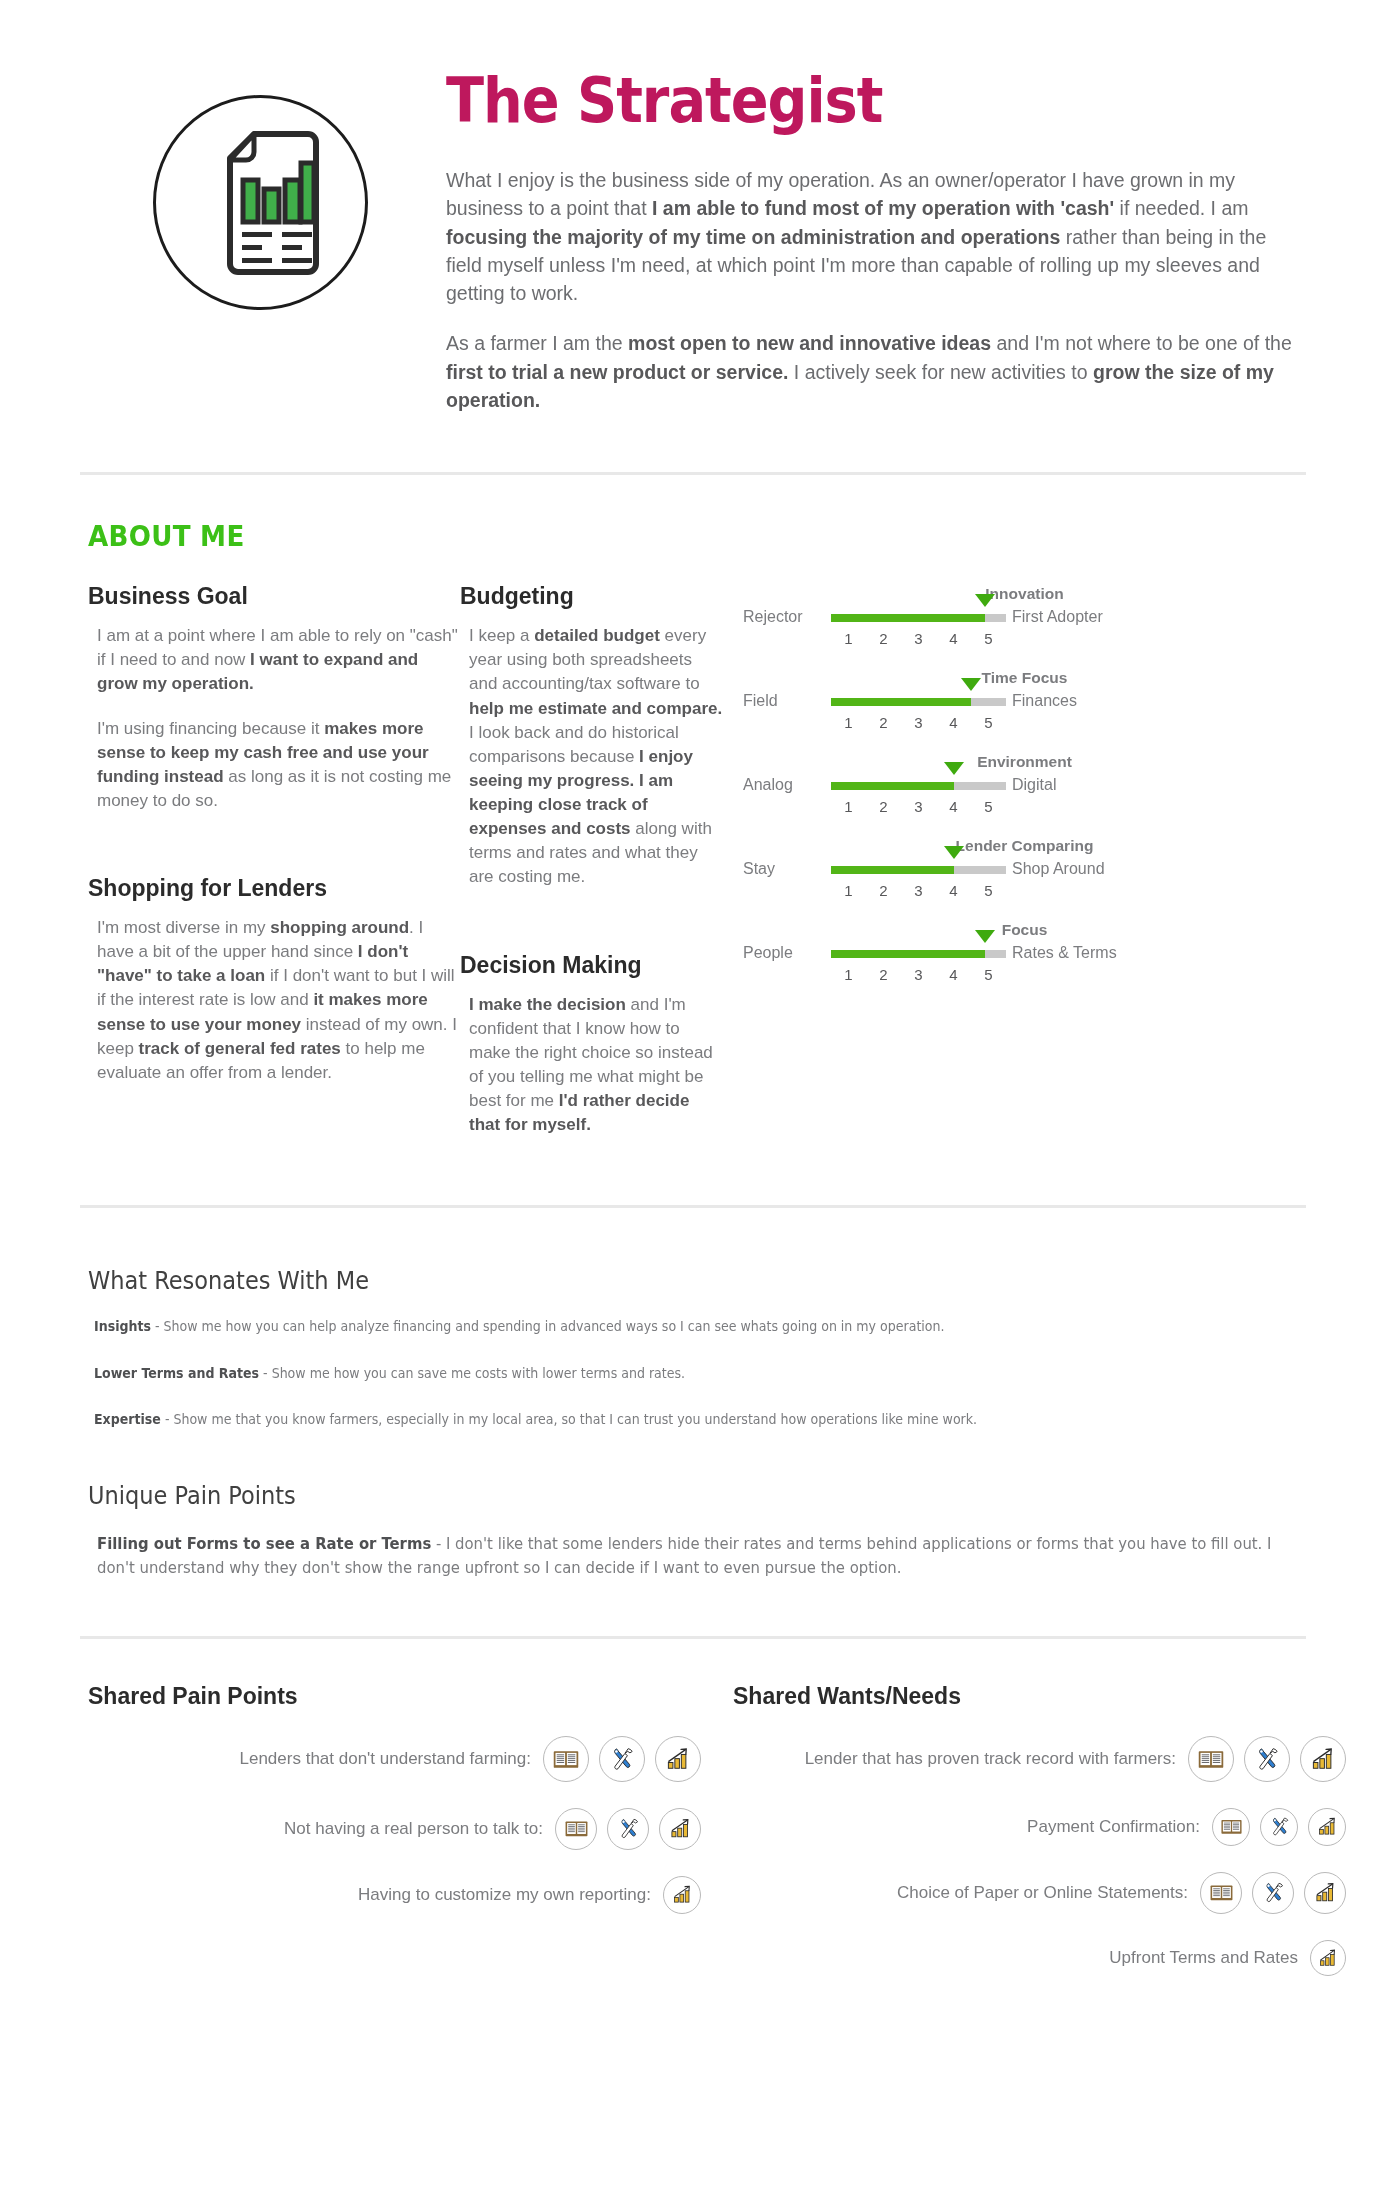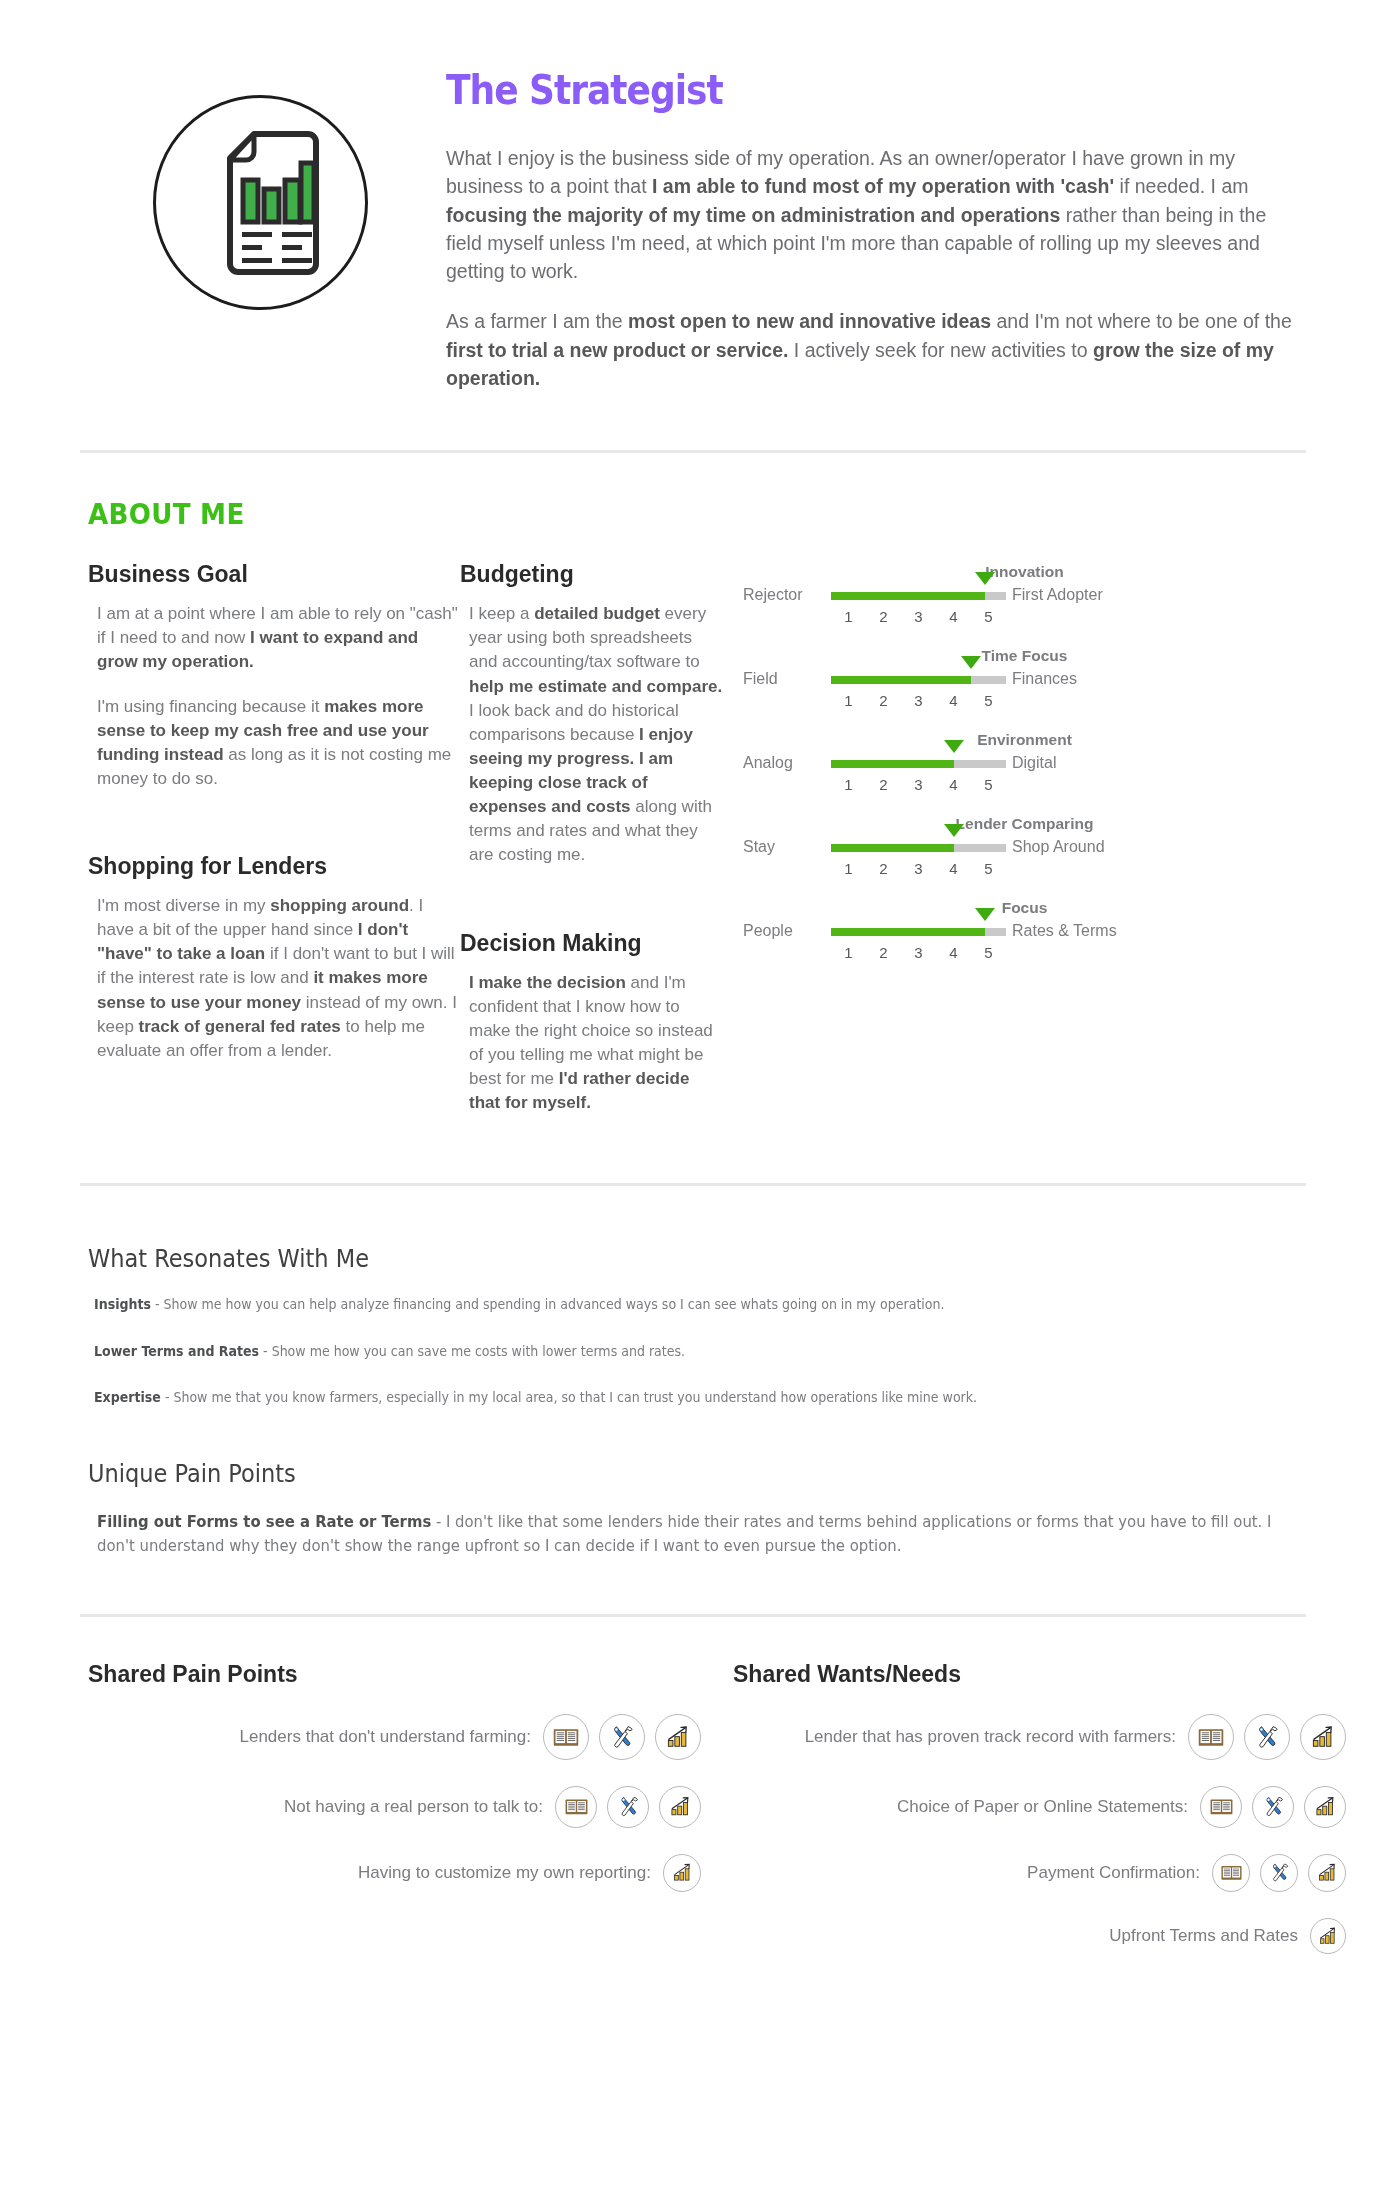--- a/index.html
+++ b/index.html
@@ -17,22 +17,22 @@
   
   .header { display: flex; padding: 70px 80px 0 80px; }
   .header-icon-wrap { width: 360px; flex: 0 0 360px; display: flex; justify-content: center; padding-top: 25px; }
   .circle-badge {
     width: 215px; height: 215px; border-radius: 50%;
     border: 3px solid #1c1c1c; display: flex; align-items: center; justify-content: center;
   }
   .header-text { flex: 1; padding-left: 6px; padding-right: 10px; }
   h1.title {
     font-family: "DejaVu Sans Condensed", "Liberation Sans Narrow", "Liberation Sans", sans-serif;
-    font-size: 40px; line-height: 1.0; font-weight: bold; letter-spacing: -1px;
-    color: #8b5cf6; margin: 0 0 34px 0; font-stretch: condensed;
+    font-size: 62px; line-height: 1.0; font-weight: bold; letter-spacing: -1px;
+    color: #be185d; margin: 0 0 34px 0; font-stretch: condensed;
   }
   p.intro { font-size: 19.5px; line-height: 1.45; margin: 0 0 22px 0; color: #6c6d70; }
   p.intro b { color: #58585a; font-weight: bold; }
 
   
   .rule { height: 3px; background: #e8e8e8; margin: 0 80px; }
   .rule.r1 { margin-top: 36px; }
 
   
   .about-head {
@@ -428,20 +428,62 @@
                   <rect x="5" y="20" width="5.2" height="6.6" fill="#e9b935" stroke="#2b2b2b" stroke-width="1.1"></rect>
                   <rect x="12.4" y="15.6" width="5.2" height="11" fill="#e9b935" stroke="#2b2b2b" stroke-width="1.1"></rect>
                   <rect x="19.8" y="10.8" width="5.2" height="15.8" fill="#e9b935" stroke="#2b2b2b" stroke-width="1.1"></rect>
                   <path d="M5 19 L25 5" stroke="#2b2b2b" stroke-width="1.5" fill="none"></path>
                   <path d="M19.5 5 L25.4 4.6 L25 10.4" stroke="#2b2b2b" stroke-width="1.5" fill="none" stroke-linecap="round"></path>
                 </svg>
               </div>
             </div>
           </div>
           <div class="shared-row">
+            <div class="lbl">Payment Confirmation:</div>
+            <div class="icon-set">
+              <div class="icon-circle" style="width: 38px; height: 38px;">
+                <svg width="23" height="23" viewBox="0 0 32 32">
+                  <rect x="2" y="7" width="28" height="19" rx="1" fill="#8a6a3a"></rect>
+                  <rect x="4" y="9" width="11.2" height="14" fill="#ffffff"></rect>
+                  <rect x="16.8" y="9" width="11.2" height="14" fill="#ffffff"></rect>
+                  <g stroke="#55565a" stroke-width="1">
+                    <line x1="5.4" y1="11.2" x2="13.9" y2="11.2"></line>
+                    <line x1="5.4" y1="13.4" x2="13.9" y2="13.4"></line>
+                    <line x1="5.4" y1="15.6" x2="13.9" y2="15.6"></line>
+                    <line x1="5.4" y1="17.8" x2="13.9" y2="17.8"></line>
+                    <line x1="5.4" y1="20" x2="13.9" y2="20"></line>
+                    <line x1="18.1" y1="11.2" x2="26.6" y2="11.2"></line>
+                    <line x1="18.1" y1="13.4" x2="26.6" y2="13.4"></line>
+                    <line x1="18.1" y1="15.6" x2="26.6" y2="15.6"></line>
+                    <line x1="18.1" y1="17.8" x2="26.6" y2="17.8"></line>
+                    <line x1="18.1" y1="20" x2="26.6" y2="20"></line>
+                  </g>
+                  <line x1="16" y1="8" x2="16" y2="25" stroke="#8a6a3a" stroke-width="1.6"></line>
+                </svg>
+              </div>
+              <div class="icon-circle" style="width: 38px; height: 38px;">
+                <svg width="23" height="23" viewBox="0 0 32 32">
+                  <path d="M9.5 4.5a3.4 3.4 0 0 0 -1 5.3 L21 24.8 a2.2 2.2 0 0 0 3.4 -2.8 L11.6 6.9 a3.4 3.4 0 0 0 -2.1 -2.4 Z" fill="#2f7fd0" stroke="#2b2b2b" stroke-width="1.1"></path>
+                  <circle cx="9.6" cy="7.4" r="1.5" fill="#ffffff"></circle>
+                  <path d="M23 4.2 a6 6 0 0 1 4.6 3.2 l-2.5 1.6 -2.5 -1.7 -3.2 2.2 Z" fill="#ffffff" stroke="#2b2b2b" stroke-width="1.1"></path>
+                  <path d="M19.3 9.7 L8.1 24.3 a2.2 2.2 0 0 0 3.3 2.8 L22.2 12.1 Z" fill="#ffffff" stroke="#2b2b2b" stroke-width="1.1"></path>
+                </svg>
+              </div>
+              <div class="icon-circle" style="width: 38px; height: 38px;">
+                <svg width="23" height="23" viewBox="0 0 32 32">
+                  <rect x="5" y="20" width="5.2" height="6.6" fill="#e9b935" stroke="#2b2b2b" stroke-width="1.1"></rect>
+                  <rect x="12.4" y="15.6" width="5.2" height="11" fill="#e9b935" stroke="#2b2b2b" stroke-width="1.1"></rect>
+                  <rect x="19.8" y="10.8" width="5.2" height="15.8" fill="#e9b935" stroke="#2b2b2b" stroke-width="1.1"></rect>
+                  <path d="M5 19 L25 5" stroke="#2b2b2b" stroke-width="1.5" fill="none"></path>
+                  <path d="M19.5 5 L25.4 4.6 L25 10.4" stroke="#2b2b2b" stroke-width="1.5" fill="none" stroke-linecap="round"></path>
+                </svg>
+              </div>
+            </div>
+          </div>
+          <div class="shared-row">
             <div class="lbl">Choice of Paper or Online Statements:</div>
             <div class="icon-set">
               <div class="icon-circle" style="width: 42px; height: 42px;">
                 <svg width="25" height="25" viewBox="0 0 32 32">
                   <rect x="2" y="7" width="28" height="19" rx="1" fill="#8a6a3a"></rect>
                   <rect x="4" y="9" width="11.2" height="14" fill="#ffffff"></rect>
                   <rect x="16.8" y="9" width="11.2" height="14" fill="#ffffff"></rect>
                   <g stroke="#55565a" stroke-width="1">
                     <line x1="5.4" y1="11.2" x2="13.9" y2="11.2"></line>
                     <line x1="5.4" y1="13.4" x2="13.9" y2="13.4"></line>
@@ -470,62 +512,20 @@
                   <rect x="5" y="20" width="5.2" height="6.6" fill="#e9b935" stroke="#2b2b2b" stroke-width="1.1"></rect>
                   <rect x="12.4" y="15.6" width="5.2" height="11" fill="#e9b935" stroke="#2b2b2b" stroke-width="1.1"></rect>
                   <rect x="19.8" y="10.8" width="5.2" height="15.8" fill="#e9b935" stroke="#2b2b2b" stroke-width="1.1"></rect>
                   <path d="M5 19 L25 5" stroke="#2b2b2b" stroke-width="1.5" fill="none"></path>
                   <path d="M19.5 5 L25.4 4.6 L25 10.4" stroke="#2b2b2b" stroke-width="1.5" fill="none" stroke-linecap="round"></path>
                 </svg>
               </div>
             </div>
           </div>
           <div class="shared-row">
-            <div class="lbl">Payment Confirmation:</div>
-            <div class="icon-set">
-              <div class="icon-circle" style="width: 38px; height: 38px;">
-                <svg width="23" height="23" viewBox="0 0 32 32">
-                  <rect x="2" y="7" width="28" height="19" rx="1" fill="#8a6a3a"></rect>
-                  <rect x="4" y="9" width="11.2" height="14" fill="#ffffff"></rect>
-                  <rect x="16.8" y="9" width="11.2" height="14" fill="#ffffff"></rect>
-                  <g stroke="#55565a" stroke-width="1">
-                    <line x1="5.4" y1="11.2" x2="13.9" y2="11.2"></line>
-                    <line x1="5.4" y1="13.4" x2="13.9" y2="13.4"></line>
-                    <line x1="5.4" y1="15.6" x2="13.9" y2="15.6"></line>
-                    <line x1="5.4" y1="17.8" x2="13.9" y2="17.8"></line>
-                    <line x1="5.4" y1="20" x2="13.9" y2="20"></line>
-                    <line x1="18.1" y1="11.2" x2="26.6" y2="11.2"></line>
-                    <line x1="18.1" y1="13.4" x2="26.6" y2="13.4"></line>
-                    <line x1="18.1" y1="15.6" x2="26.6" y2="15.6"></line>
-                    <line x1="18.1" y1="17.8" x2="26.6" y2="17.8"></line>
-                    <line x1="18.1" y1="20" x2="26.6" y2="20"></line>
-                  </g>
-                  <line x1="16" y1="8" x2="16" y2="25" stroke="#8a6a3a" stroke-width="1.6"></line>
-                </svg>
-              </div>
-              <div class="icon-circle" style="width: 38px; height: 38px;">
-                <svg width="23" height="23" viewBox="0 0 32 32">
-                  <path d="M9.5 4.5a3.4 3.4 0 0 0 -1 5.3 L21 24.8 a2.2 2.2 0 0 0 3.4 -2.8 L11.6 6.9 a3.4 3.4 0 0 0 -2.1 -2.4 Z" fill="#2f7fd0" stroke="#2b2b2b" stroke-width="1.1"></path>
-                  <circle cx="9.6" cy="7.4" r="1.5" fill="#ffffff"></circle>
-                  <path d="M23 4.2 a6 6 0 0 1 4.6 3.2 l-2.5 1.6 -2.5 -1.7 -3.2 2.2 Z" fill="#ffffff" stroke="#2b2b2b" stroke-width="1.1"></path>
-                  <path d="M19.3 9.7 L8.1 24.3 a2.2 2.2 0 0 0 3.3 2.8 L22.2 12.1 Z" fill="#ffffff" stroke="#2b2b2b" stroke-width="1.1"></path>
-                </svg>
-              </div>
-              <div class="icon-circle" style="width: 38px; height: 38px;">
-                <svg width="23" height="23" viewBox="0 0 32 32">
-                  <rect x="5" y="20" width="5.2" height="6.6" fill="#e9b935" stroke="#2b2b2b" stroke-width="1.1"></rect>
-                  <rect x="12.4" y="15.6" width="5.2" height="11" fill="#e9b935" stroke="#2b2b2b" stroke-width="1.1"></rect>
-                  <rect x="19.8" y="10.8" width="5.2" height="15.8" fill="#e9b935" stroke="#2b2b2b" stroke-width="1.1"></rect>
-                  <path d="M5 19 L25 5" stroke="#2b2b2b" stroke-width="1.5" fill="none"></path>
-                  <path d="M19.5 5 L25.4 4.6 L25 10.4" stroke="#2b2b2b" stroke-width="1.5" fill="none" stroke-linecap="round"></path>
-                </svg>
-              </div>
-            </div>
-          </div>
-          <div class="shared-row">
             <div class="lbl">Upfront Terms and Rates</div>
             <div class="icon-set">
               <div class="icon-circle" style="width: 36px; height: 36px;">
                 <svg width="22" height="22" viewBox="0 0 32 32">
                   <rect x="5" y="20" width="5.2" height="6.6" fill="#e9b935" stroke="#2b2b2b" stroke-width="1.1"></rect>
                   <rect x="12.4" y="15.6" width="5.2" height="11" fill="#e9b935" stroke="#2b2b2b" stroke-width="1.1"></rect>
                   <rect x="19.8" y="10.8" width="5.2" height="15.8" fill="#e9b935" stroke="#2b2b2b" stroke-width="1.1"></rect>
                   <path d="M5 19 L25 5" stroke="#2b2b2b" stroke-width="1.5" fill="none"></path>
                   <path d="M19.5 5 L25.4 4.6 L25 10.4" stroke="#2b2b2b" stroke-width="1.5" fill="none" stroke-linecap="round"></path>
                 </svg>

